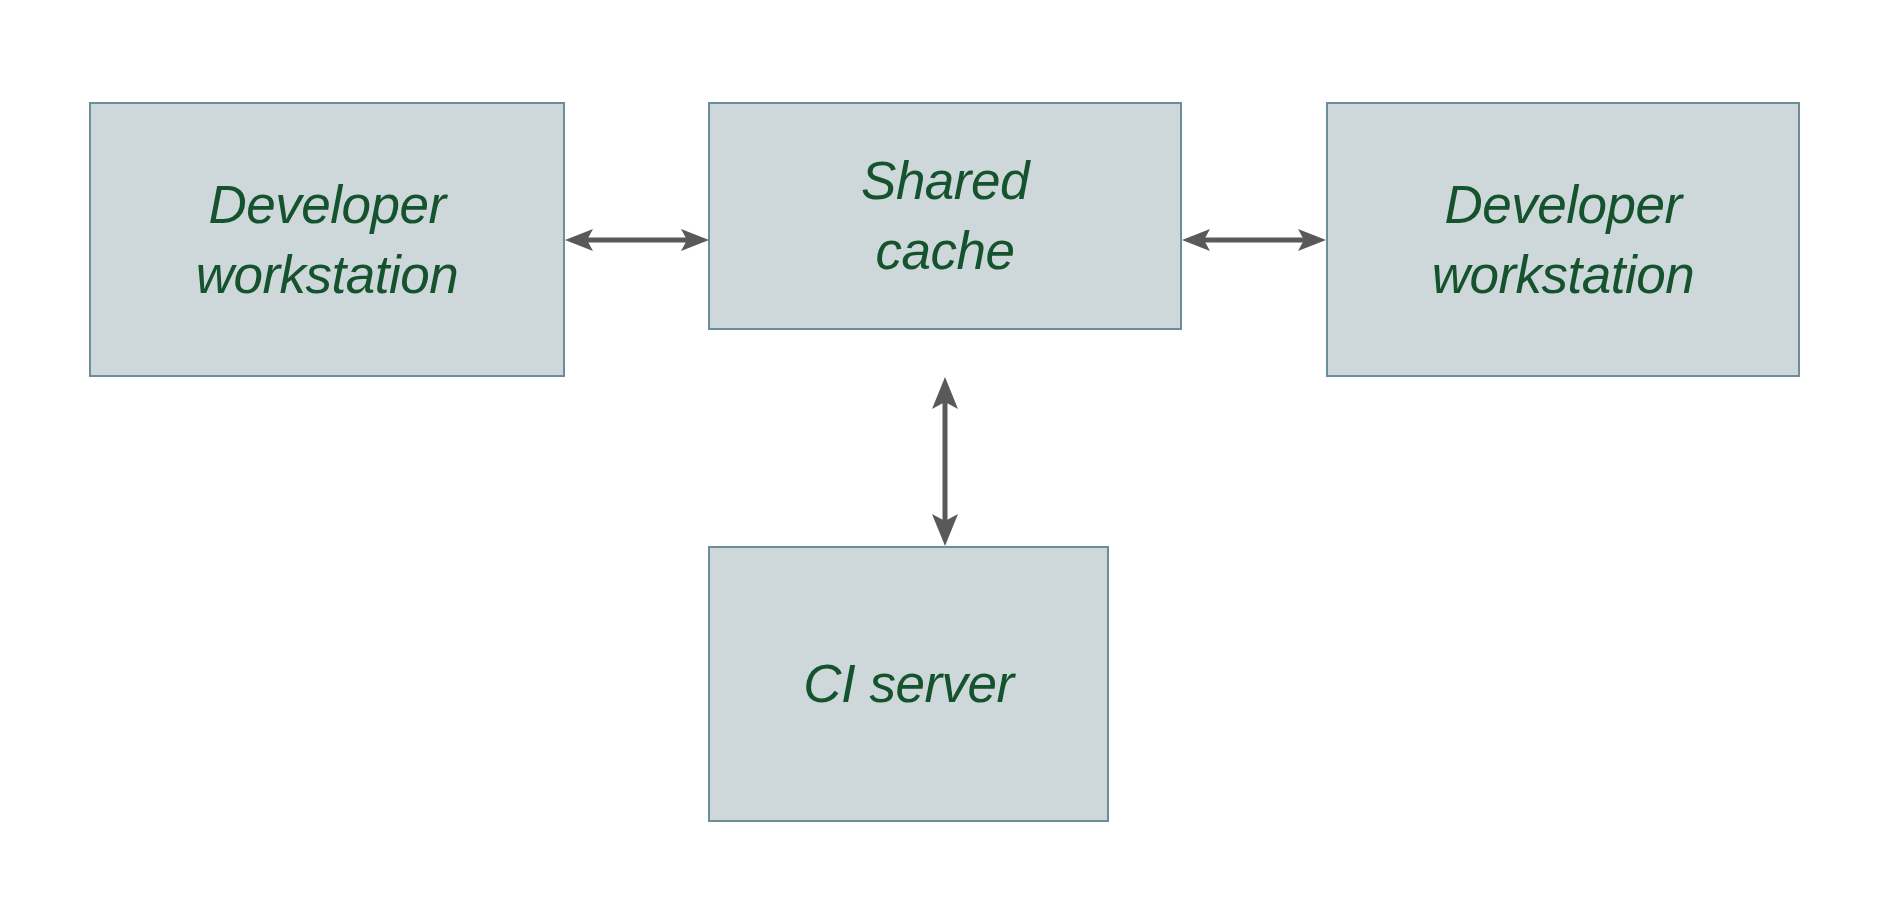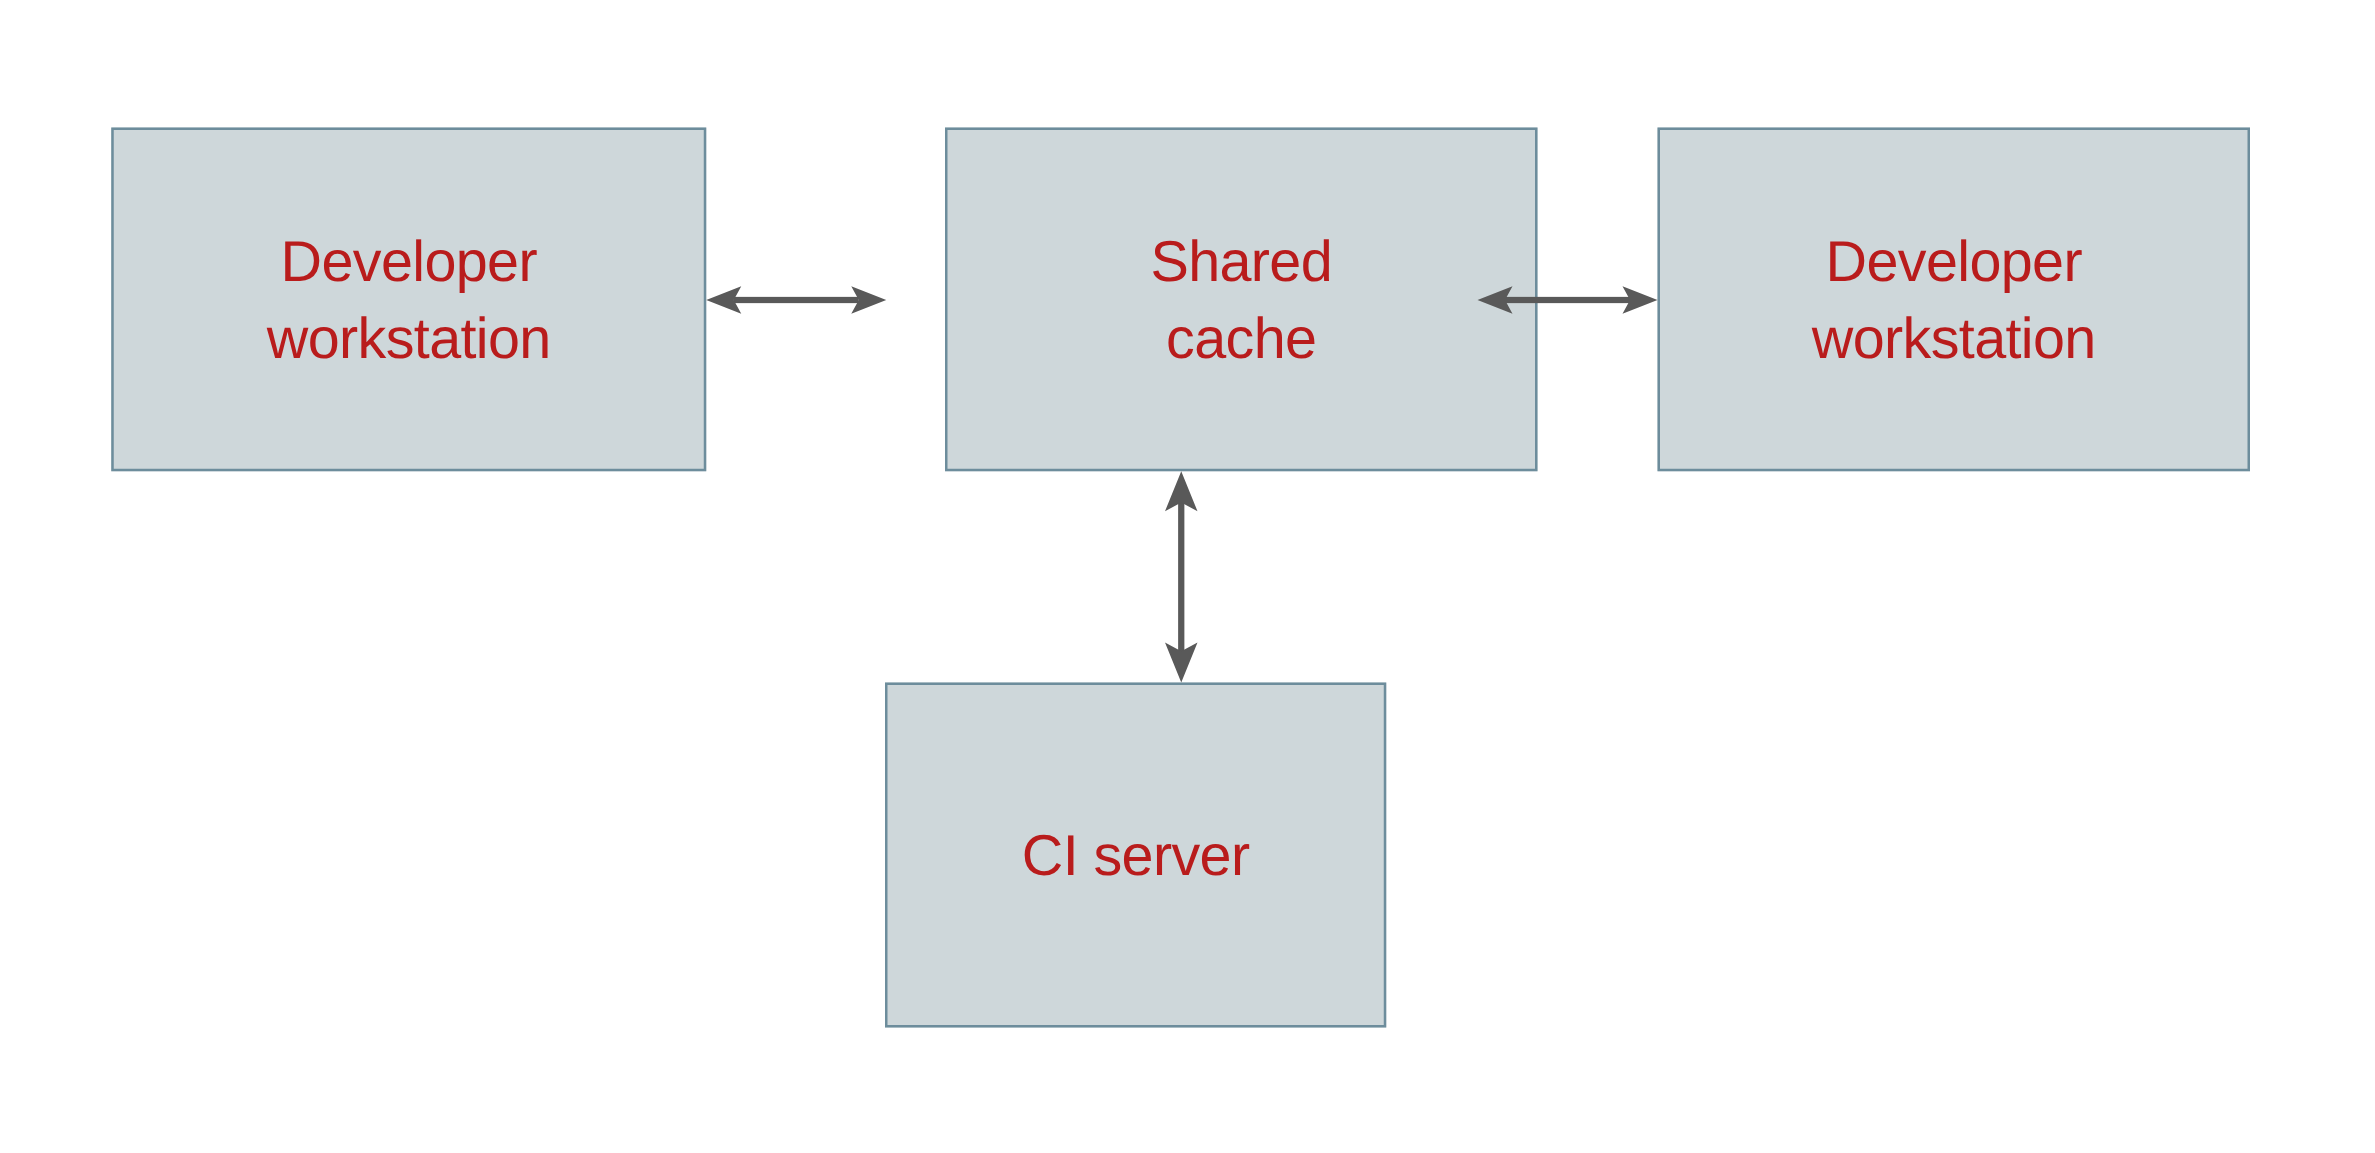--- a/index.html
+++ b/index.html
@@ -23,39 +23,40 @@
     box-sizing: border-box;
     background: #ced7da;
     border: 2px solid #6d8d9c;
     display: flex;
     align-items: center;
     justify-content: center;
     text-align: center;
   }
   .node-label {
     font-family: "Liberation Sans", sans-serif;
-    font-size: 46px;
+    font-size: 53px;
     line-height: 1.32;
-    color: #b91c1c;
+    color: #14532d;
     letter-spacing: -0.5px;
     font-weight: 400;
     padding: 0 10px;
     white-space: pre-line;
+    font-style: italic;
   }
   .edge {
     position: absolute;
     overflow: visible;
   }
   .edge svg {
     display: block;
     overflow: visible;
   }
   
   #node-dev-left   { left: 89px;   top: 102px; width: 476px; height: 275px; }
-  #node-cache      { left: 708px;  top: 102px; width: 474px; height: 275px; margin-left: 48px; }
+  #node-cache      { left: 708px;  top: 102px; width: 474px; height: 228px; }
   #node-dev-right  { left: 1326px; top: 102px; width: 474px; height: 275px; }
   #node-ci         { left: 708px;  top: 546px; width: 401px; height: 276px; }
 
   #edge-left  { left: 563px;  top: 216px; width: 148px; height: 48px; }
   #edge-right { left: 1180px; top: 216px; width: 148px; height: 48px; }
   #edge-down  { left: 921px;  top: 375px; width: 48px;  height: 173px; }
 </style>
 </head>
 <body>
 

